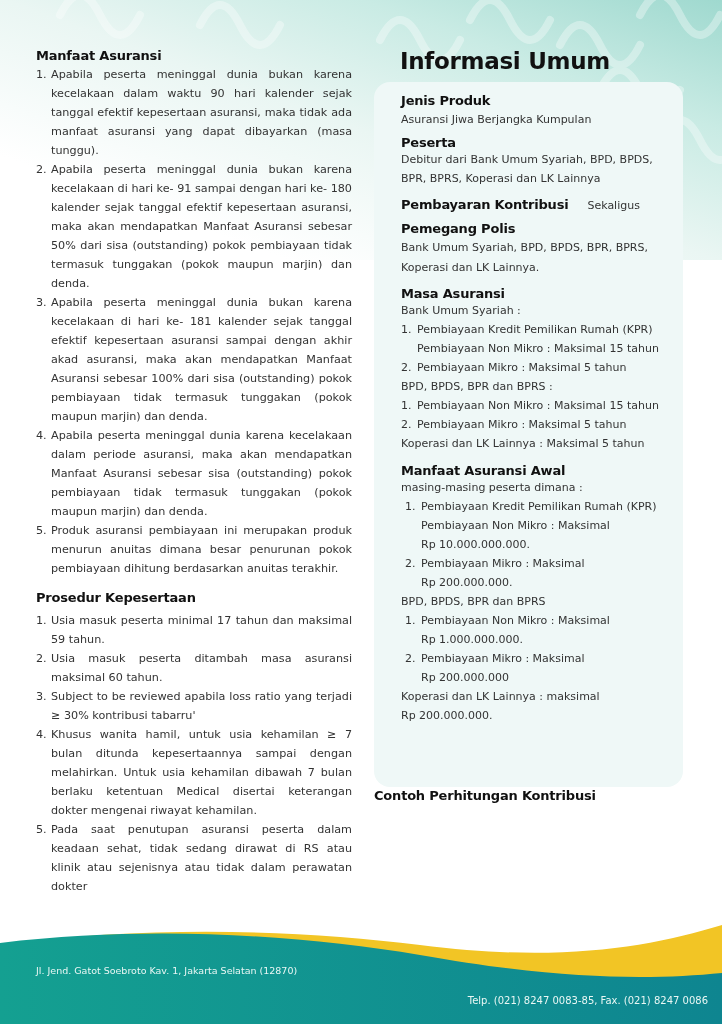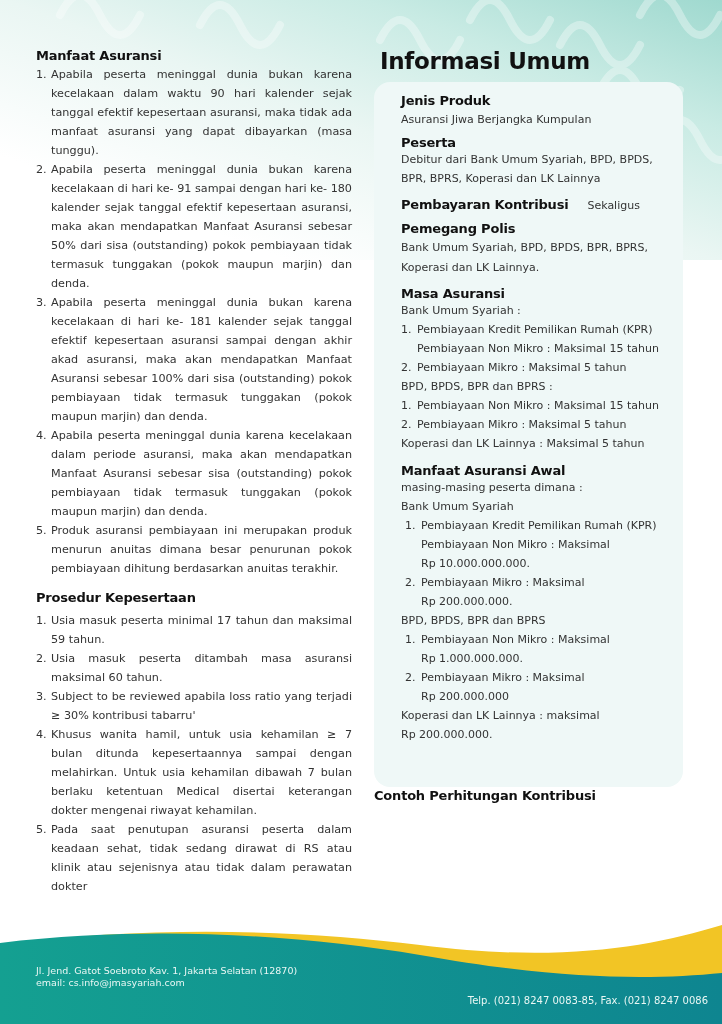--- a/index.html
+++ b/index.html
@@ -29,21 +29,21 @@
   ol.blist li {
     position: relative; padding-left: 15px;
     font-size: 11.2px; line-height: 19px; text-align: justify; color: #333;
   }
   ol.blist li .num { position: absolute; left: 0; top: 0; }
   .left .sec2 { margin-top: 12px; }
   .left .sec2 ol.blist { margin-top: 6px; }
 
   
   .right-title {
-    position: absolute; left: 380px; top: 48px;
+    position: absolute; left: 400px; top: 48px;
     font-weight: bold; font-size: 23px; color: #111; letter-spacing: -0.3px;
   }
   .card {
     position: absolute; left: 374px; top: 82px; width: 309px; height: 705px;
     background: #eff8f7; border-radius: 16px;
   }
   .card-inner { position: absolute; left: 401px; top: 93px; width: 280px; }
   .label { font-weight: bold; font-size: 13px; color: #111; letter-spacing: -0.2px; }
   .val { font-size: 11px; line-height: 19px; color: #333; }
   .row-inline { display: flex; align-items: baseline; gap: 19px; }
@@ -147,21 +147,20 @@
         <li>
             <span class="num">2.</span>
             <div>Pembiayaan Mikro : Maksimal 5 tahun</div>
           </li>
       </ul>
       <div class="val">Koperasi dan LK Lainnya : Maksimal 5 tahun</div>
     </div>
     <div class="blk" style="margin-top:10px;">
       <div class="label">Manfaat Asuransi Awal</div>
       <div class="val">masing-masing peserta dimana :</div>
-      <div class="val">Bank Umum Syariah</div>
       <ul class="sub-list indent1">
         <li>
             <span class="num">1.</span>
             <div>Pembiayaan Kredit Pemilikan Rumah (KPR)</div>
             <div>Pembiayaan Non Mikro : Maksimal</div>
             <div>Rp 10.000.000.000.</div>
           </li>
         <li>
             <span class="num">2.</span>
             <div>Pembiayaan Mikro : Maksimal</div>
@@ -195,17 +194,16 @@
       <linearGradient id="tg" x1="0" y1="0" x2="1" y2="0">
         <stop offset="0" stop-color="#14a091"></stop>
         <stop offset="1" stop-color="#0e8590"></stop>
       </linearGradient>
     </defs>
     <path d="M0 20 C 150 0, 300 5, 420 20 C 560 38, 650 22, 722 0 L722 99 L0 99 Z" fill="#f2c525"></path>
     <path d="M0 18 C 150 0, 300 10, 420 30 C 560 55, 650 55, 722 48 L722 99 L0 99 Z" fill="url(#tg)"></path>
   </svg>
   <div class="footer-text f-left">
     <div>Jl. Jend. Gatot Soebroto Kav. 1, Jakarta Selatan (12870)</div>
-    <div>email: cs.info@jmasyariah.com</div>
   </div>
   <div class="footer-text f-right">Telp. (021) 8247 0083-85, Fax. (021) 8247 0086</div>
 
 </div>
 
 </body></html>

